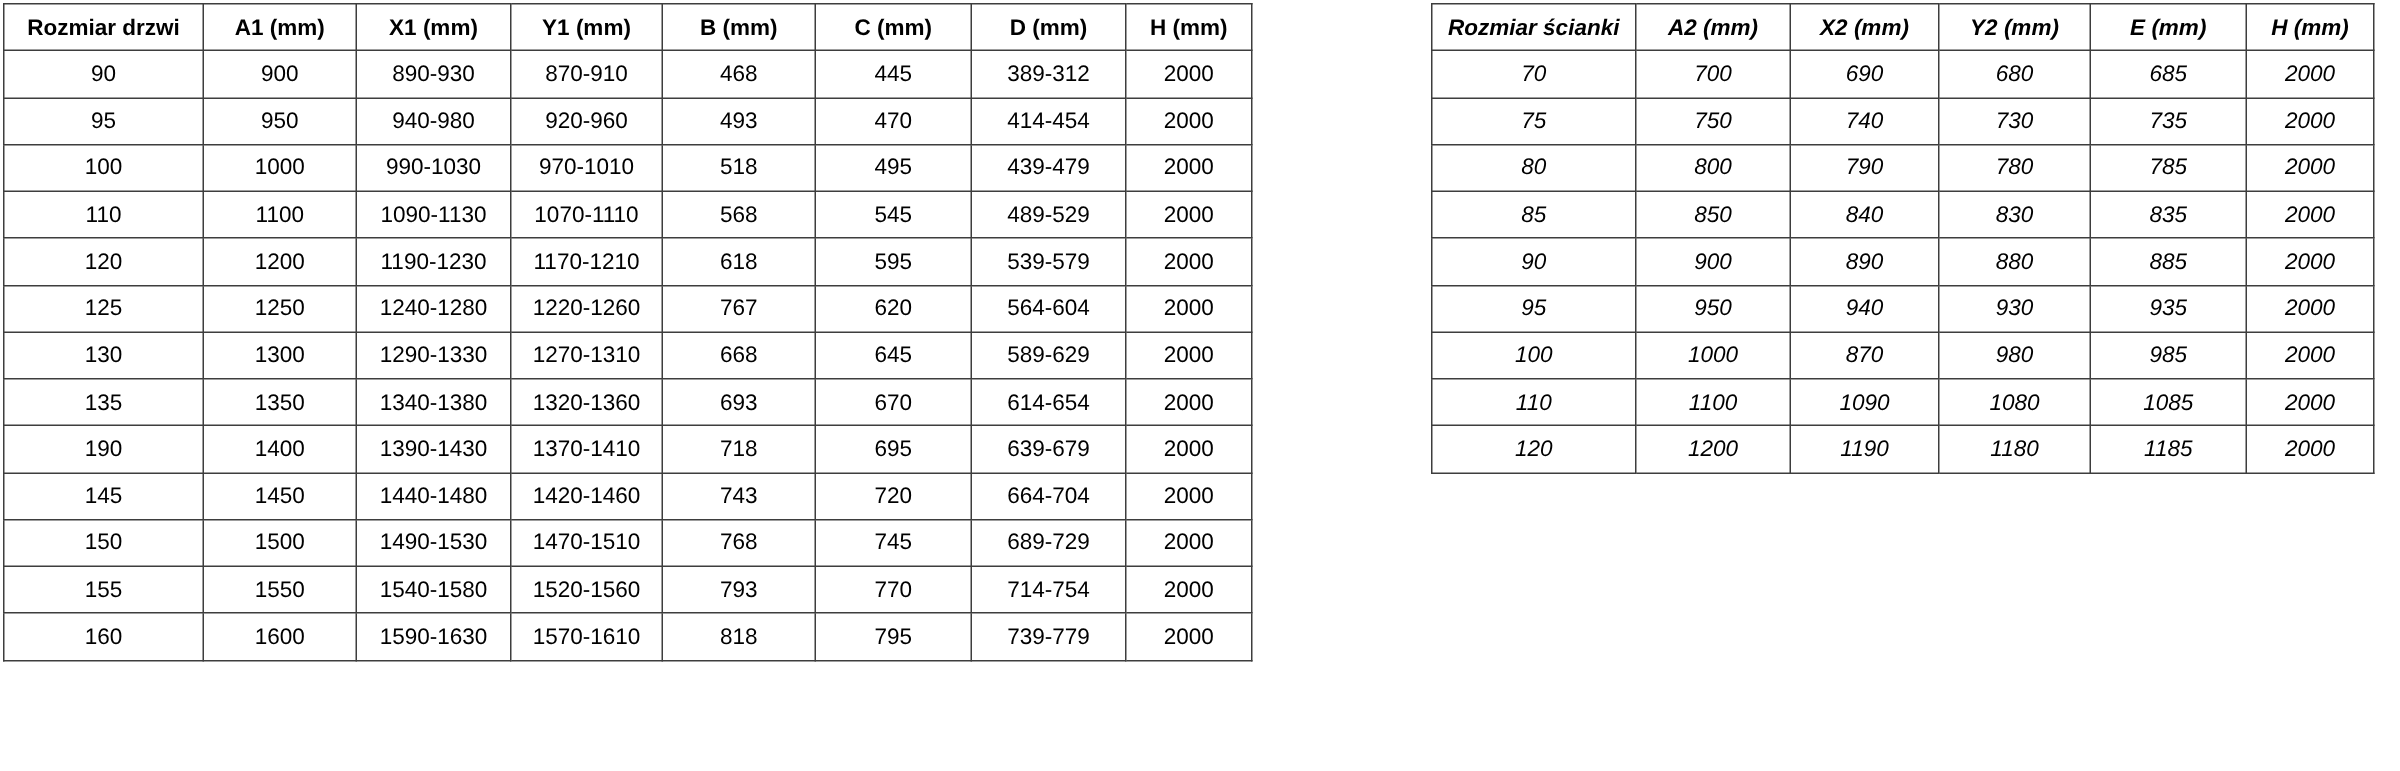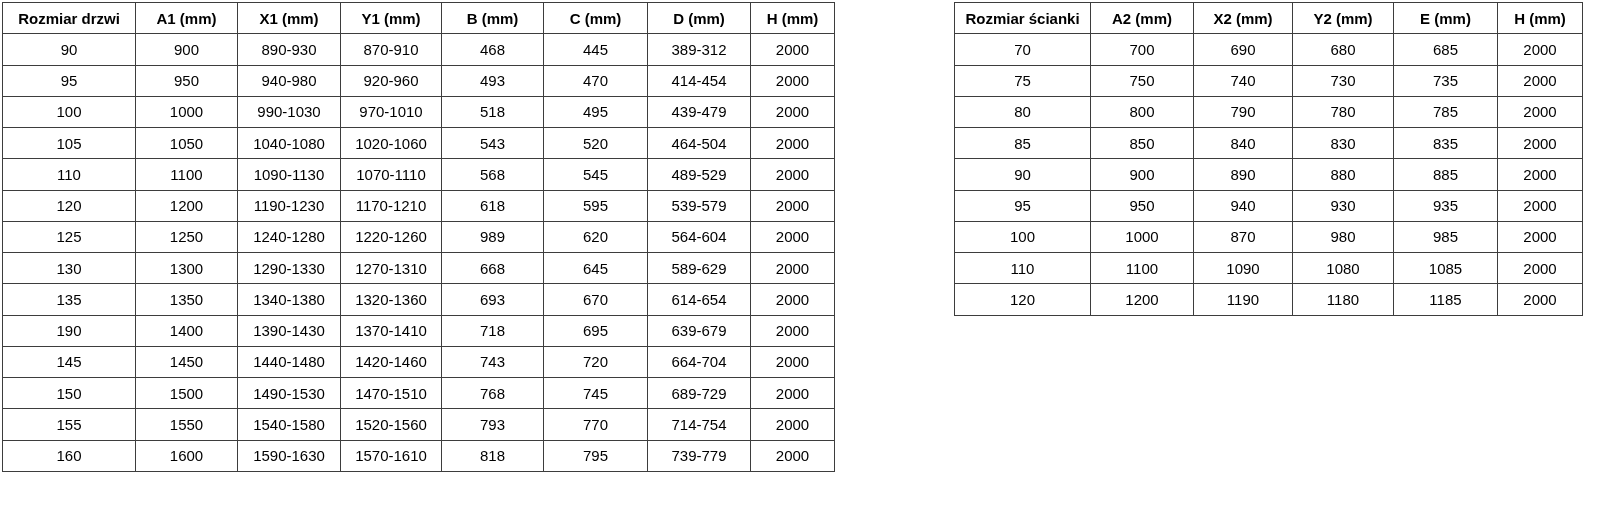--- a/index.html
+++ b/index.html
@@ -40,20 +40,21 @@
   }
   #door-table {
     left: 2px;
     top: 2px;
     width: 832px;
   }
   #wall-table {
     left: 954px;
     top: 2px;
     width: 628px;
+    font-style: italic;
   }
 </style>
 </head>
 <body>
 
 <div class="canvas">
 
   <table class="spec" id="door-table">
     <colgroup>
       <col style="width:133px">
@@ -102,30 +103,20 @@
           <td>100</td>
           <td>1000</td>
           <td>990-1030</td>
           <td>970-1010</td>
           <td>518</td>
           <td>495</td>
           <td>439-479</td>
           <td>2000</td>
         </tr>
         <tr>
-          <td>105</td>
-          <td>1050</td>
-          <td>1040-1080</td>
-          <td>1020-1060</td>
-          <td>543</td>
-          <td>520</td>
-          <td>464-504</td>
-          <td>2000</td>
-        </tr>
-        <tr>
           <td>110</td>
           <td>1100</td>
           <td>1090-1130</td>
           <td>1070-1110</td>
           <td>568</td>
           <td>545</td>
           <td>489-529</td>
           <td>2000</td>
         </tr>
         <tr>
@@ -136,21 +127,21 @@
           <td>618</td>
           <td>595</td>
           <td>539-579</td>
           <td>2000</td>
         </tr>
         <tr>
           <td>125</td>
           <td>1250</td>
           <td>1240-1280</td>
           <td>1220-1260</td>
-          <td>989</td>
+          <td>767</td>
           <td>620</td>
           <td>564-604</td>
           <td>2000</td>
         </tr>
         <tr>
           <td>130</td>
           <td>1300</td>
           <td>1290-1330</td>
           <td>1270-1310</td>
           <td>668</td>

